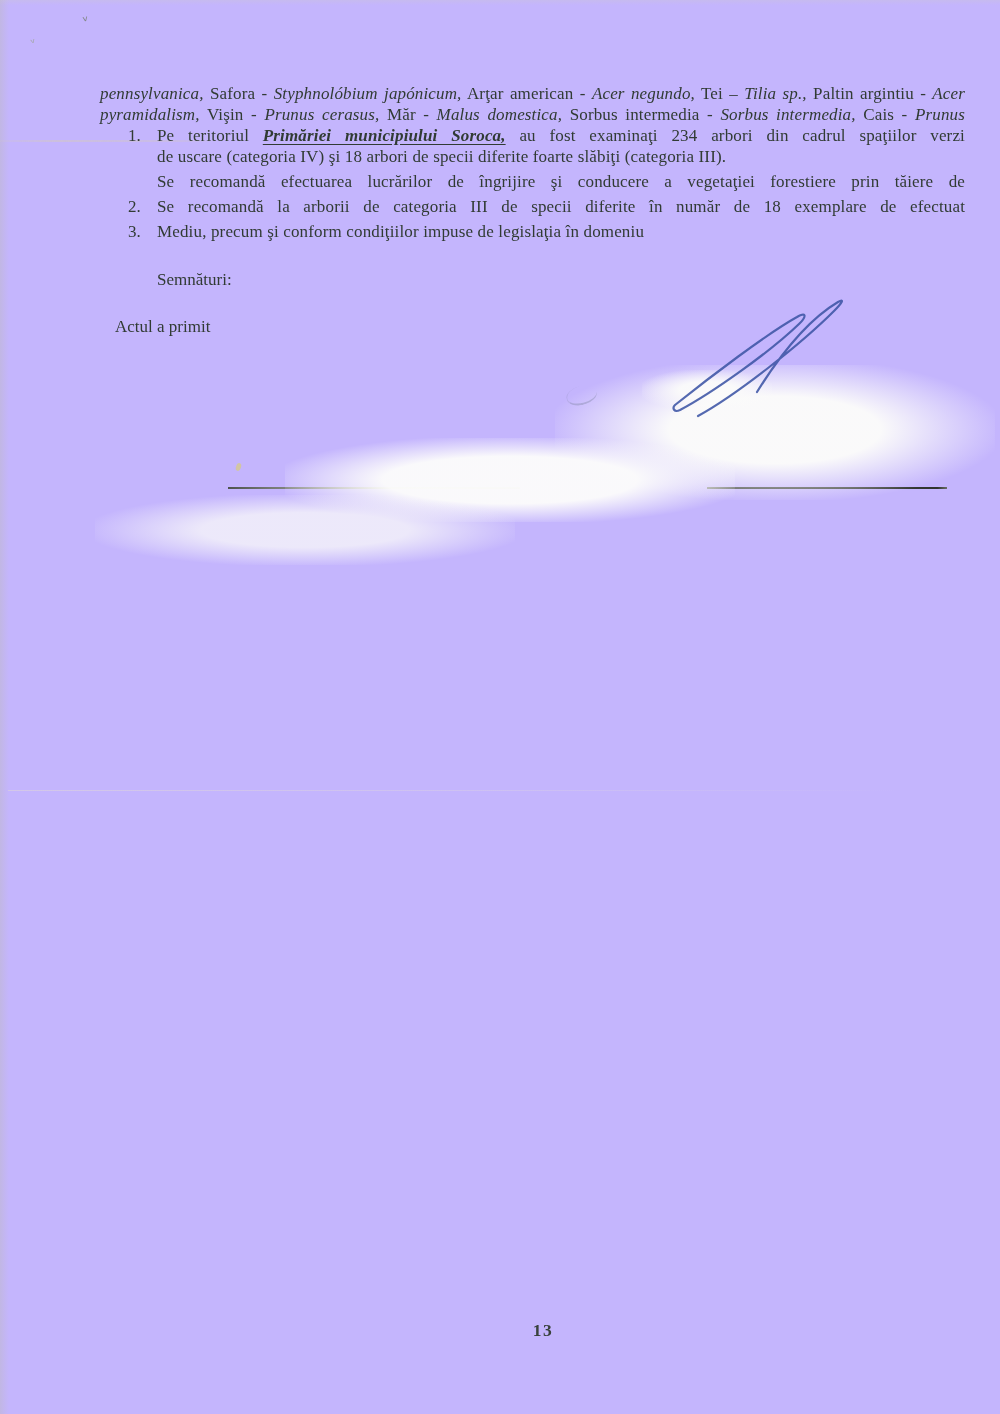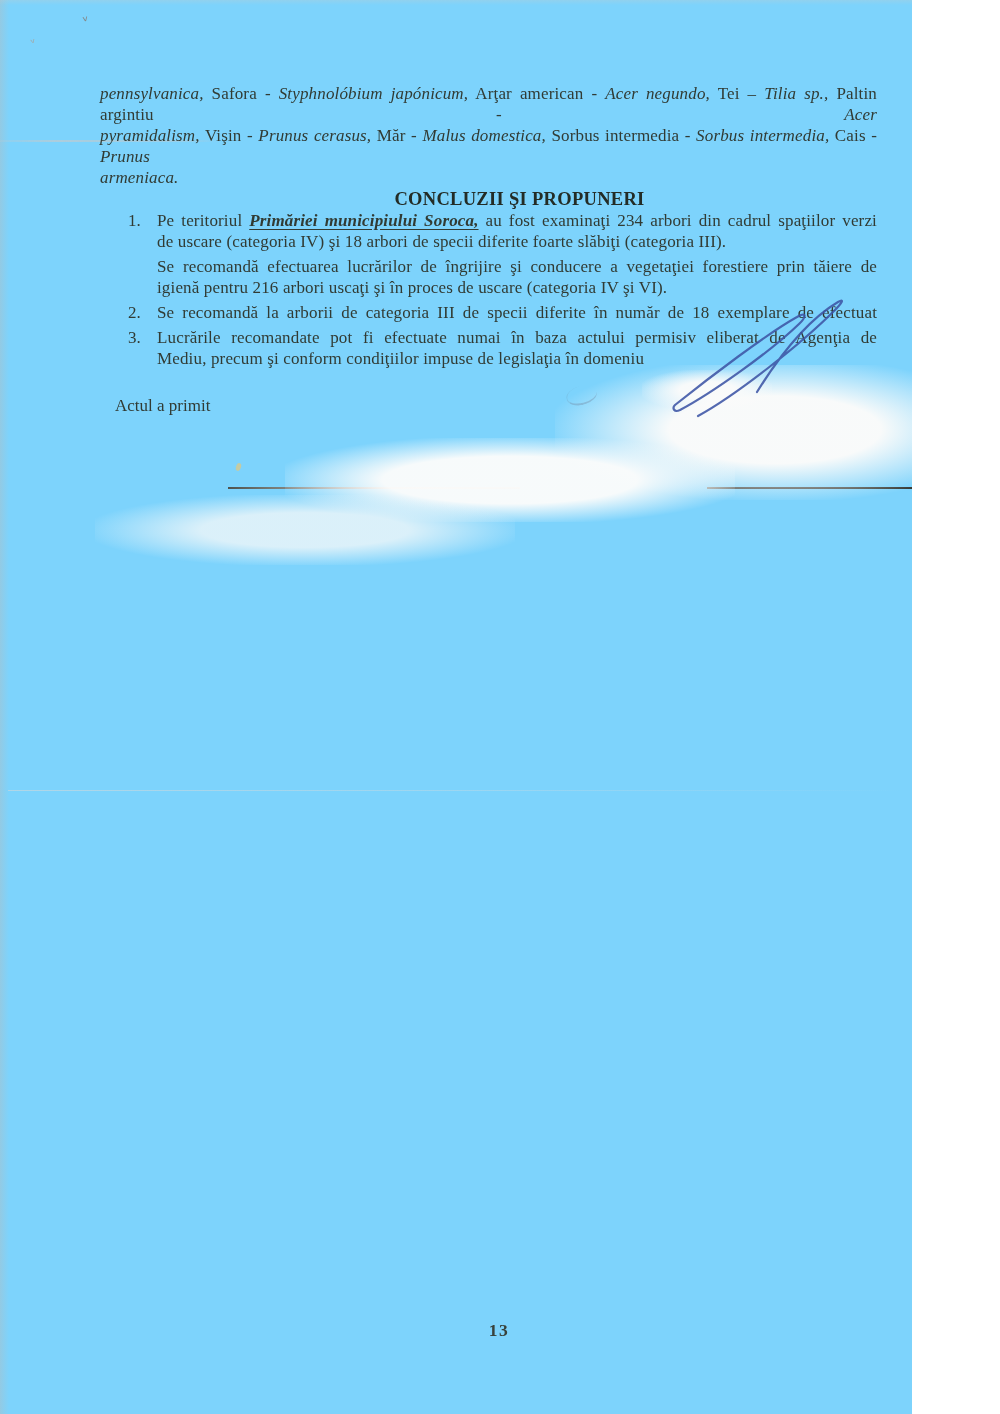--- a/index.html
+++ b/index.html
@@ -1,17 +1,17 @@
 <!DOCTYPE html>
 <html><head>
 <meta charset="utf-8">
 <style>
   html,body{margin:0;padding:0;background:#ffffff;}
   .page{
-    position:relative;width:912px;height:1414px;background:#7dd3fc;
+    position:relative;width:1000px;height:1414px;background:#c4b5fd;
     overflow:hidden;font-family:"Liberation Serif",serif;color:#313b34;
   }
   .content{
     position:absolute;left:0;top:0;width:100%;box-sizing:border-box;
     padding:83px 35px 0 100px;
   }
   .line{font-size:17px;line-height:21px;letter-spacing:0.15px;}
   .line.j{text-align:justify;text-align-last:justify;}
   .line span.i{font-style:italic;}
   .line span.biu{font-style:italic;font-weight:bold;text-decoration:underline;text-underline-offset:3px;}
@@ -76,41 +76,38 @@
   <div class="edge-top"></div>
   <div class="speck1"></div>
   <div class="speck2"></div>
   <div class="hline1"></div>
   <div class="hline2"></div>
 
   <div class="content">
     <div id="intro">
         <div class="line j"><span class="i">pennsylvanica,</span><span> Safora - </span><span class="i">Styphnolóbium japónicum,</span><span> Arţar american - </span><span class="i">Acer negundo,</span><span> Tei – </span><span class="i">Tilia sp.,</span><span> Paltin argintiu - </span><span class="i">Acer</span></div>
         <div class="line j"><span class="i">pyramidalism,</span><span> Vişin - </span><span class="i">Prunus cerasus,</span><span> Măr - </span><span class="i">Malus domestica,</span><span> Sorbus intermedia - </span><span class="i">Sorbus intermedia,</span><span> Cais - </span><span class="i">Prunus</span></div>
-        <div class="line"><span class="i">armeniaca.</span></div>
       </div>
-    <div class="heading">CONCLUZII ŞI PROPUNERI</div>
     <div id="list">
         <div class="item">
           <span class="num">1.</span>
           <div class="line j"><span>Pe teritoriul </span><span class="biu">Primăriei municipiului Soroca,</span><span> au fost examinaţi 234 arbori din cadrul spaţiilor verzi</span></div>
           <div class="line"><span>de uscare (categoria IV) şi 18 arbori de specii diferite foarte slăbiţi (categoria III).</span></div>
           <div class="line j" style="margin-top: 4px;"><span>Se recomandă efectuarea lucrărilor de îngrijire şi conducere a vegetaţiei forestiere prin tăiere de</span></div>
-          <div class="line"><span>igienă pentru 216 arbori uscaţi şi în proces de uscare (categoria IV şi VI).</span></div>
         </div>
         <div class="item">
           <span class="num">2.</span>
           <div class="line j"><span>Se recomandă la arborii de categoria III de specii diferite în număr de 18 exemplare de efectuat</span></div>
         </div>
         <div class="item">
           <span class="num">3.</span>
-          <div class="line j"><span>Lucrările recomandate pot fi efectuate numai în baza actului permisiv eliberat de Agenţia de</span></div>
           <div class="line"><span>Mediu, precum şi conform condiţiilor impuse de legislaţia în domeniu</span></div>
         </div>
       </div>
+    <div class="sig-label">Semnături:</div>
     <div class="received">
       <span>Actul a primit</span>
     </div>
   </div>
 
   <div class="uline-a"></div>
   <div class="uline-b"></div>
   <div class="yspeck"></div>
 
   <div class="blob blob-a"></div>

